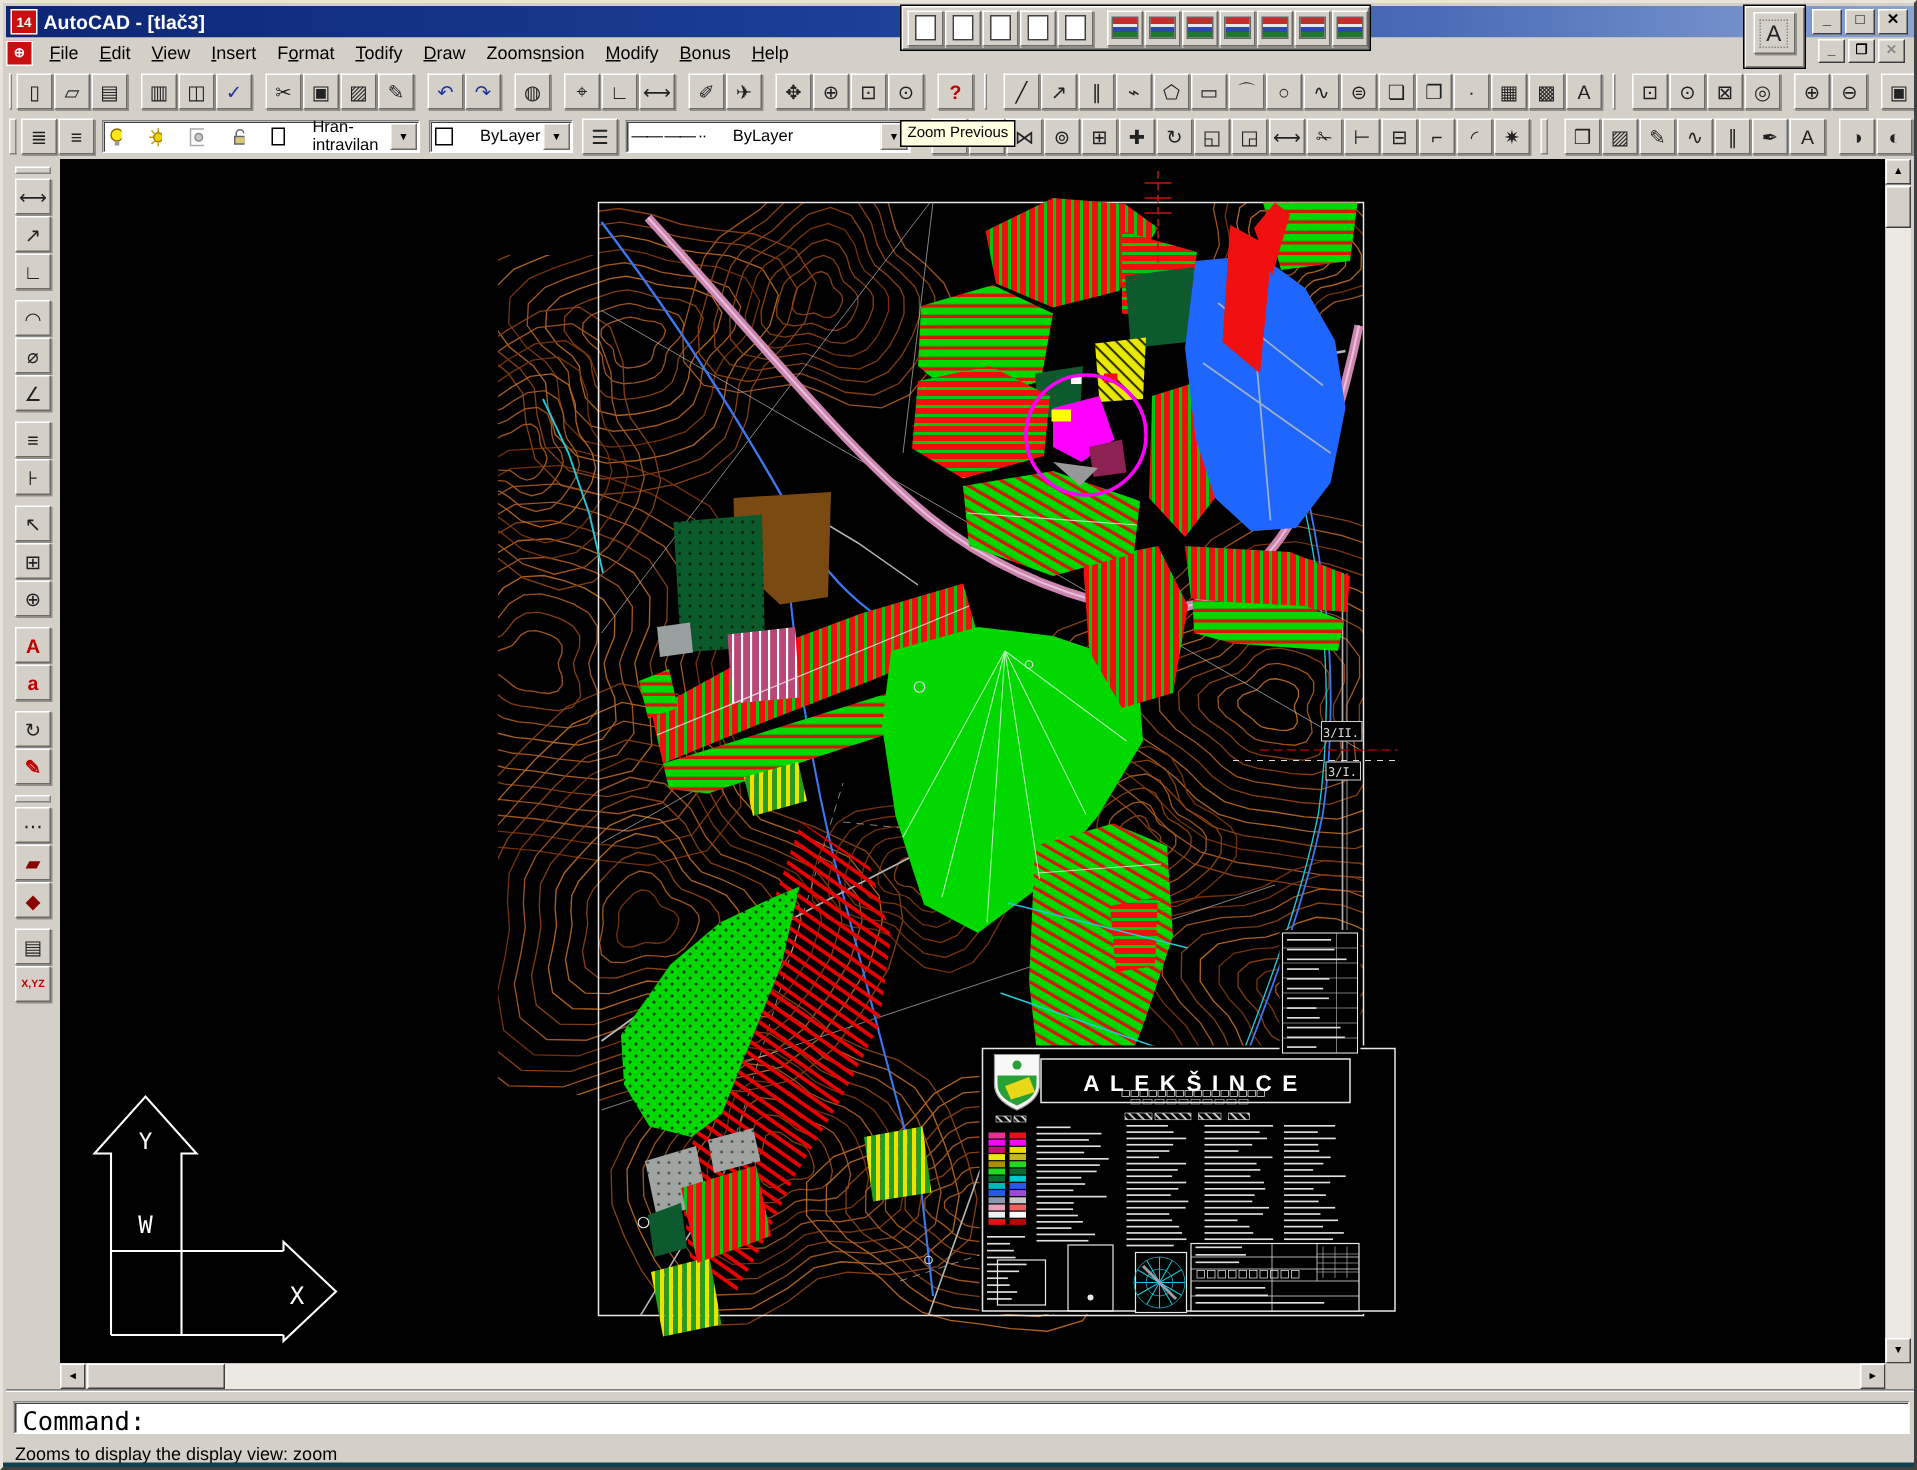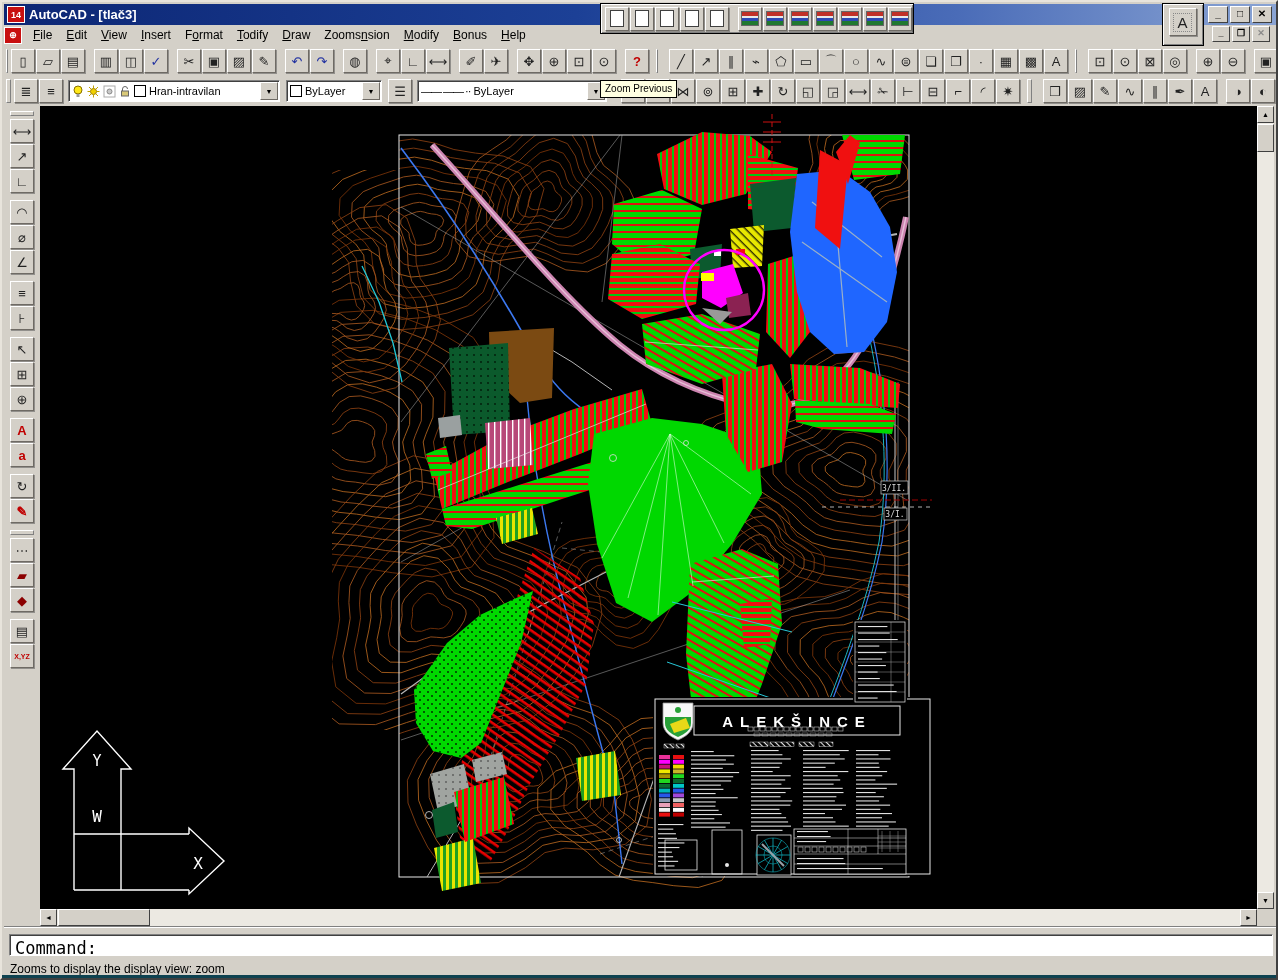--- a/index.html
+++ b/index.html
@@ -33,21 +33,21 @@
   .tb.red{color:#c00000;font-weight:bold;}
   .tb.blue{color:#2030a0;}
   .tb.dkred{color:#8b0000;}
   .tb.xyz{font-size:7px;color:#c00000;font-weight:bold;}
   .tb.doc::after{content:"";width:12px;height:15px;background:#fff;border:1px solid #404040;}
   .tb.img::after{content:"";width:16px;height:13px;border:1px solid #666;
      background:linear-gradient(180deg,#c03028 0 30%,#e8e8e8 30% 44%,#2c48b4 44% 70%,#207830 70% 100%);}
   
   .dd{height:22px;background:#fff;border:1px solid;border-color:#808080 #fff #fff #808080;
      box-shadow:inset 1px 1px 0 #404040;display:flex;align-items:center;font-size:11px;color:#000;
-     padding:0 18px 0 3px;box-sizing:border-box;position:relative;margin-right:6px;gap:3px;}
+     padding:0 18px 0 3px;box-sizing:border-box;position:relative;margin-right:6px;gap:18px;}
   .ddarr{position:absolute;right:1px;top:1px;bottom:1px;width:16px;background:#d4d0c8;
      border:1px solid;border-color:#fff #6e6a64 #6e6a64 #fff;font-size:7px;display:flex;align-items:center;justify-content:center;color:#000;}
   .csw{width:10px;height:10px;background:#fff;border:1px solid #000;display:inline-block;}
   .ltseg{letter-spacing:-1px;color:#000;}
   
   .floatbar{position:absolute;left:598px;top:1px;width:314px;height:31px;background:#d4d0c8;
      border:1px solid #000;box-shadow:inset 1px 1px 0 #fff,inset -1px -1px 0 #808080;
      display:flex;align-items:center;padding-left:4px;box-sizing:border-box;z-index:20;}
   .apal{position:absolute;left:1160px;top:1px;width:42px;height:43px;background:#d4d0c8;
      border:1px solid #000;box-shadow:inset 1px 1px 0 #fff,inset -1px -1px 0 #808080;

